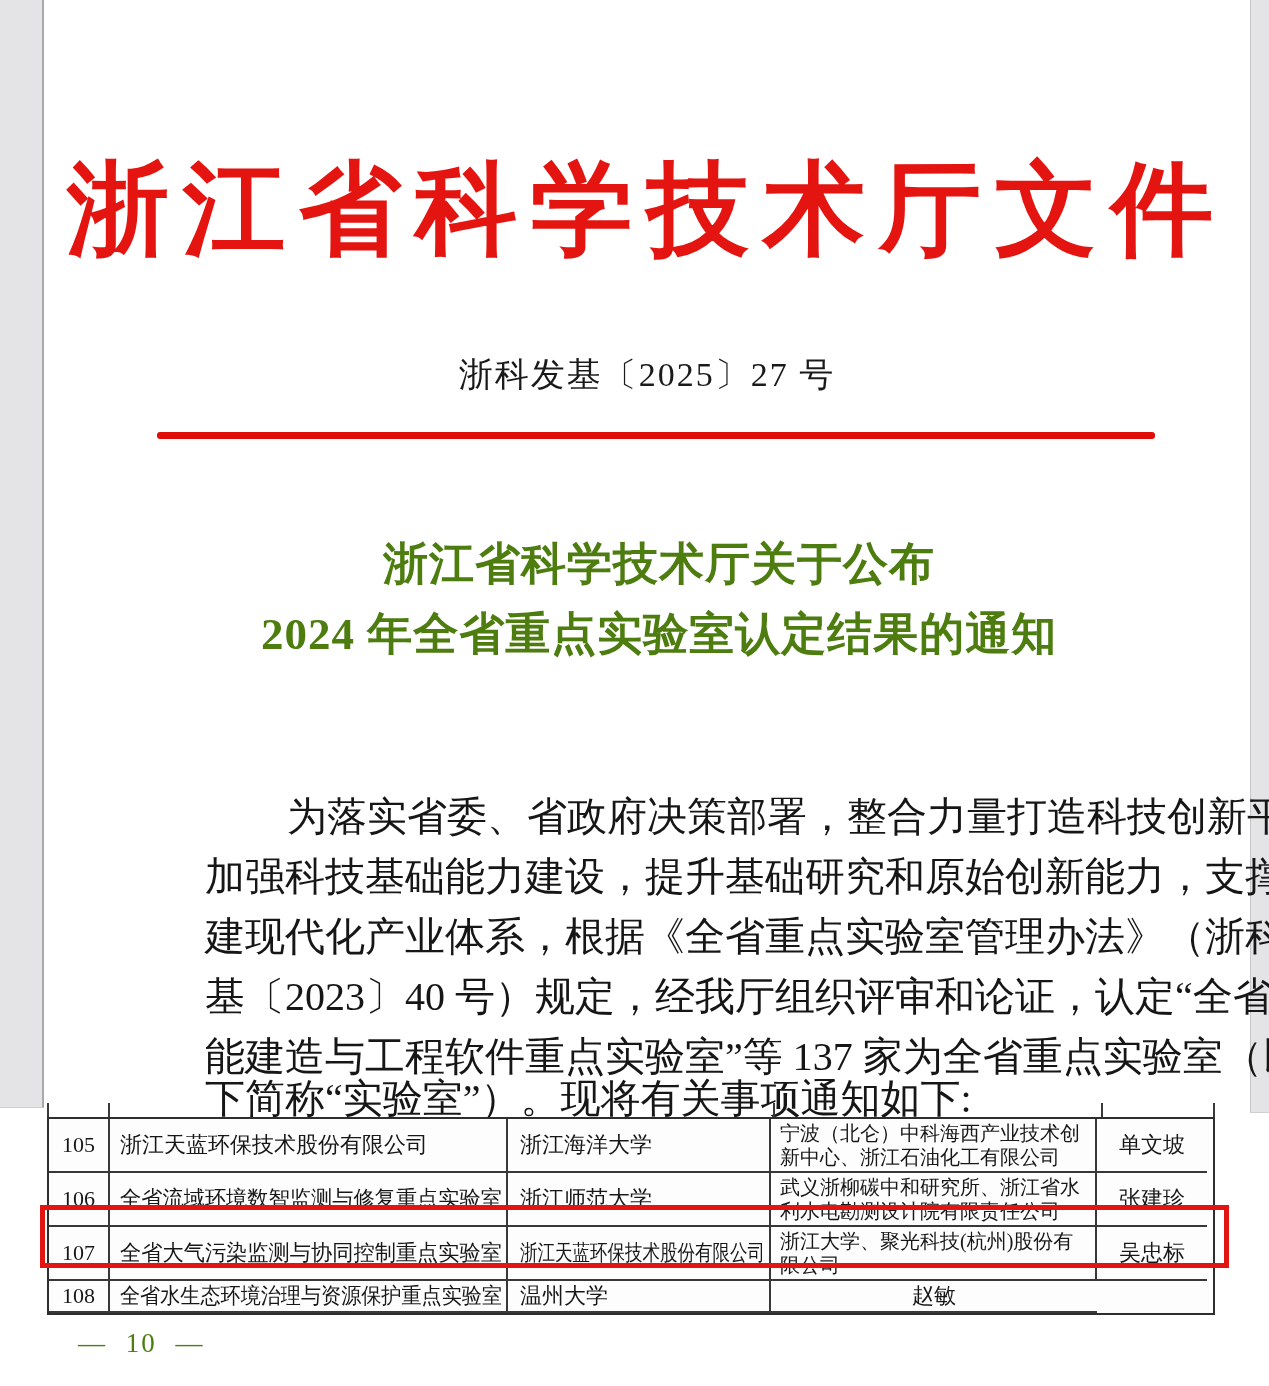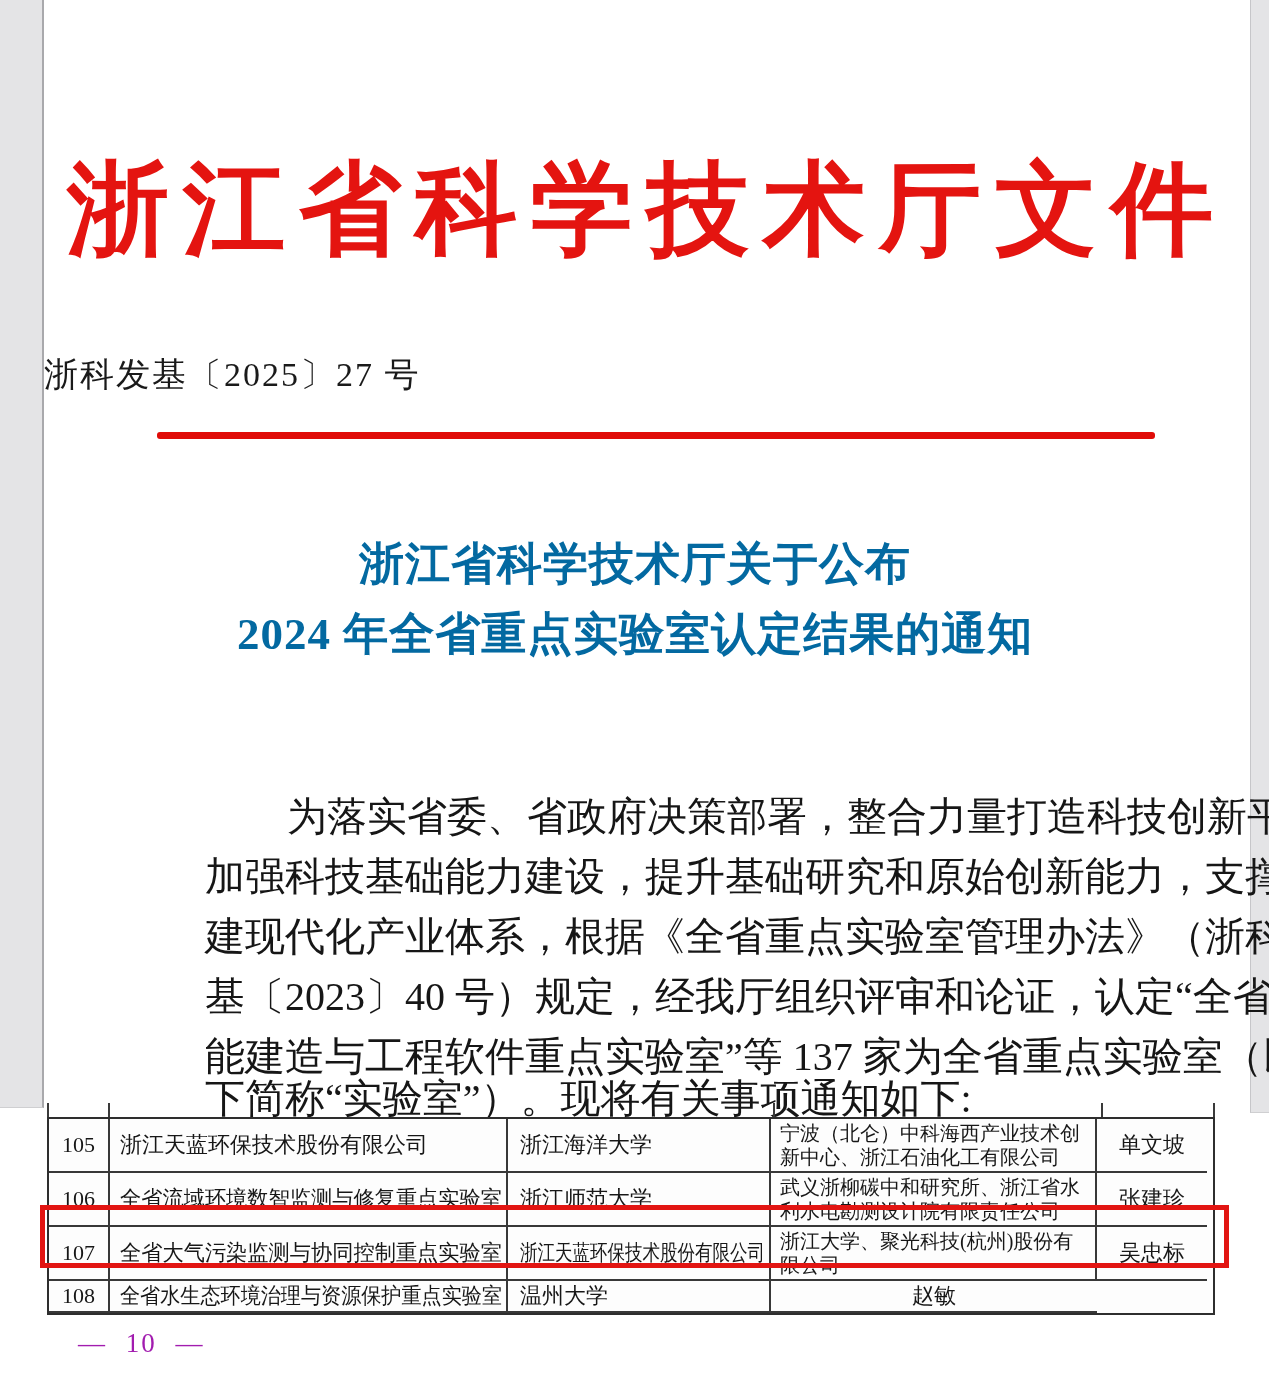--- a/index.html
+++ b/index.html
@@ -13,27 +13,27 @@
   .margin-strip { position: absolute; top: 0; background: #e4e4e6; }
   .margin-left  { left: 0; width: 44px; height: 1108px; border-right: 2px solid #a9a9ac; border-bottom: 1px solid #cfcfd1; }
   .margin-right { left: 1250px; width: 19px; height: 1113px; border-left: 1px solid #c6c6c9; border-bottom: 1px solid #cfcfd1; }
 
   
   .doc-title { position: absolute; left: 44px; top: 142px; width: 1206px;
                text-align: center; font-size: 102px; font-weight: bold; color: #e41410;
                letter-spacing: 14px; white-space: nowrap; }
 
   .doc-number { position: absolute; left: 44px; top: 352px; width: 1206px;
-                text-align: left; font-size: 34px; letter-spacing: 2px; color: #1a1a1a; }
+                text-align: center; font-size: 34px; letter-spacing: 2px; color: #1a1a1a; }
 
   .red-rule { position: absolute; left: 157px; top: 432px; width: 998px; height: 7px;
               background: #e00c08; border-radius: 3px; }
 
-  .subtitle { position: absolute; left: 32px; width: 1206px; text-align: center;
-              font-weight: bold; color: #0369a1; }
+  .subtitle { position: absolute; left: 56px; width: 1206px; text-align: center;
+              font-weight: bold; color: #4d7c0f; }
   .subtitle-1 { top: 534px; font-size: 45px; letter-spacing: 1px; }
   .subtitle-2 { top: 604px; font-size: 45px; letter-spacing: 1px; }
 
   .salutation { position: absolute; left: 205px; top: 722px; font-size: 40px; }
 
   .body-line { position: absolute; left: 205px; width: 905px; font-size: 40px;
                white-space: nowrap; color: #161616; }
   .bl-0 { top: 789px; padding-left: 82px; }
   .bl-1 { top: 849px; }
   .bl-2 { top: 909px; }
@@ -58,21 +58,21 @@
   .fit { display: inline-block; white-space: nowrap; }
 
   
   .stub { position: absolute; top: 1103px; width: 2px; height: 16px; background: #3a3a3a; }
 
   
   .highlight-box { position: absolute; left: 40px; top: 1205px; width: 1189px; height: 63px;
                    border: 5px solid #e21512; background: transparent; z-index: 5; }
 
   .page-number { position: absolute; left: 78px; top: 1328px; font-size: 27px;
-                 letter-spacing: 2px; word-spacing: 10px; color: #a21caf; white-space: nowrap; }
+                 letter-spacing: 2px; word-spacing: 10px; color: #4d7c0f; white-space: nowrap; }
 </style>
 </head>
 <body>
 
 <div class="canvas">
 
   <div class="margin-strip margin-left"></div>
   <div class="margin-strip margin-right"></div>
 
   <div class="doc-title">浙江省科学技术厅文件</div>

